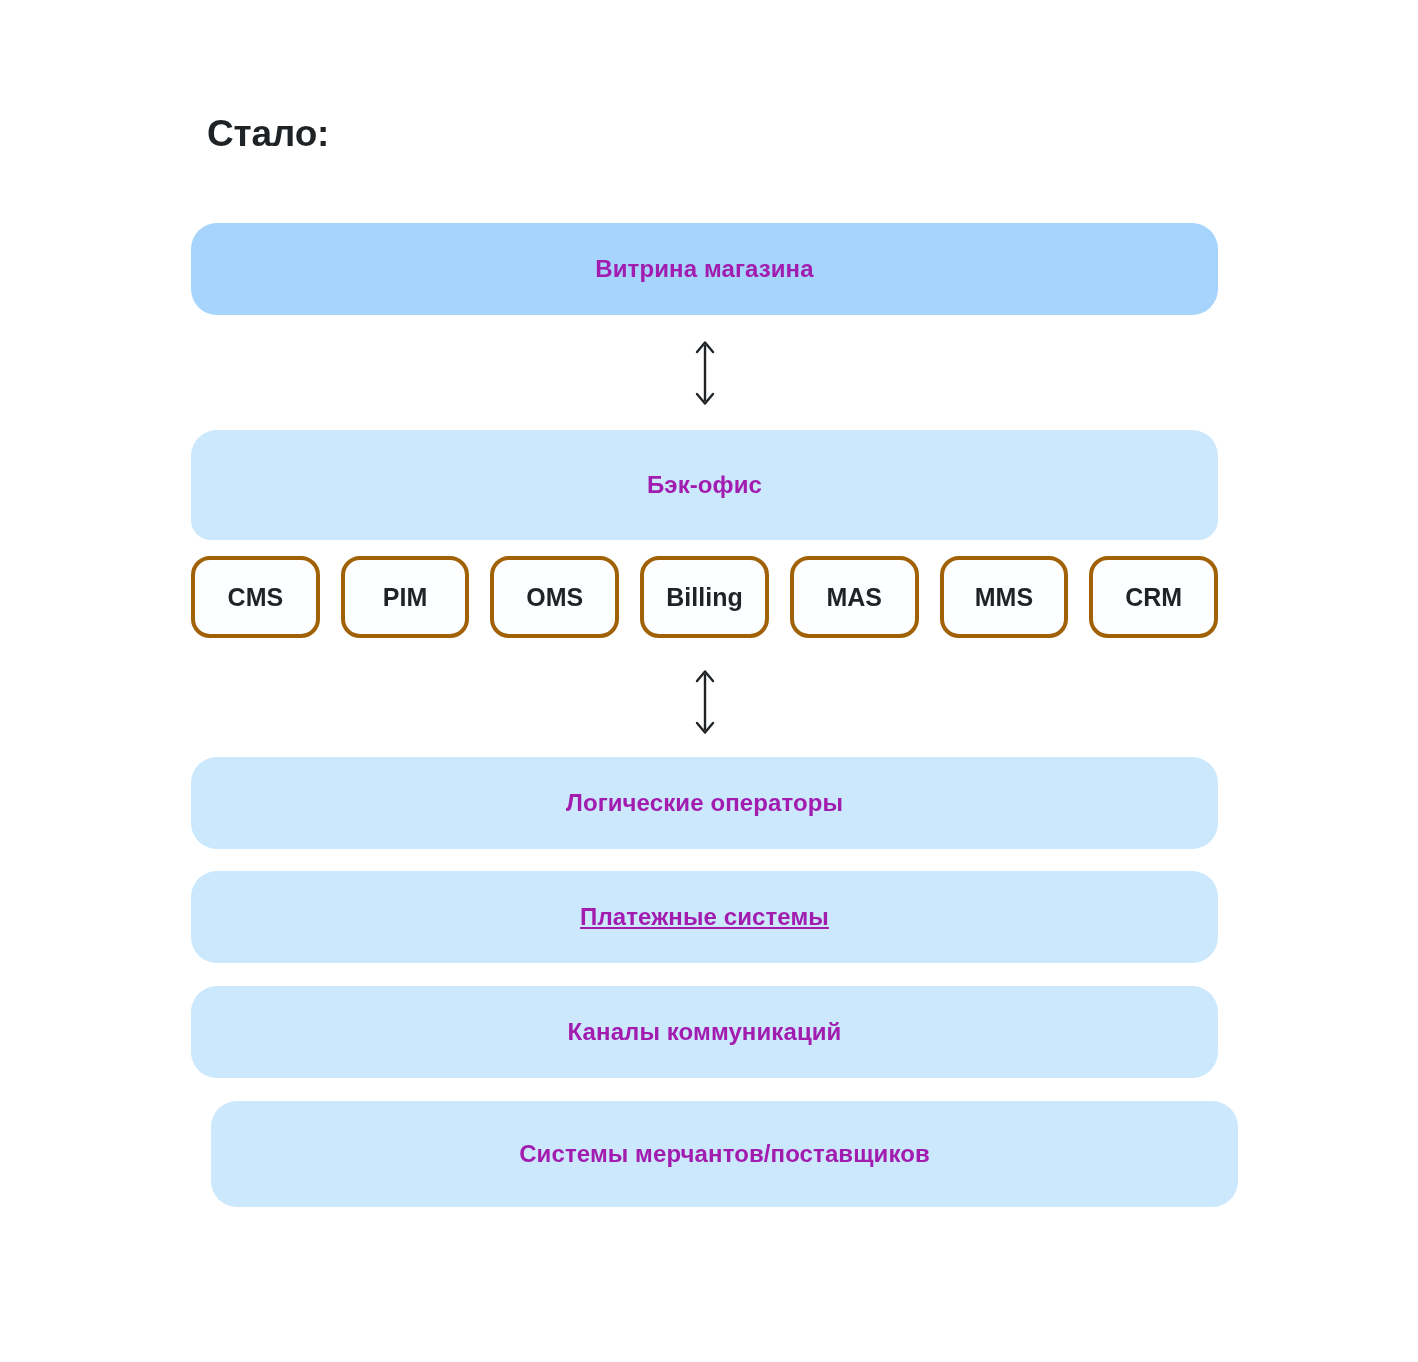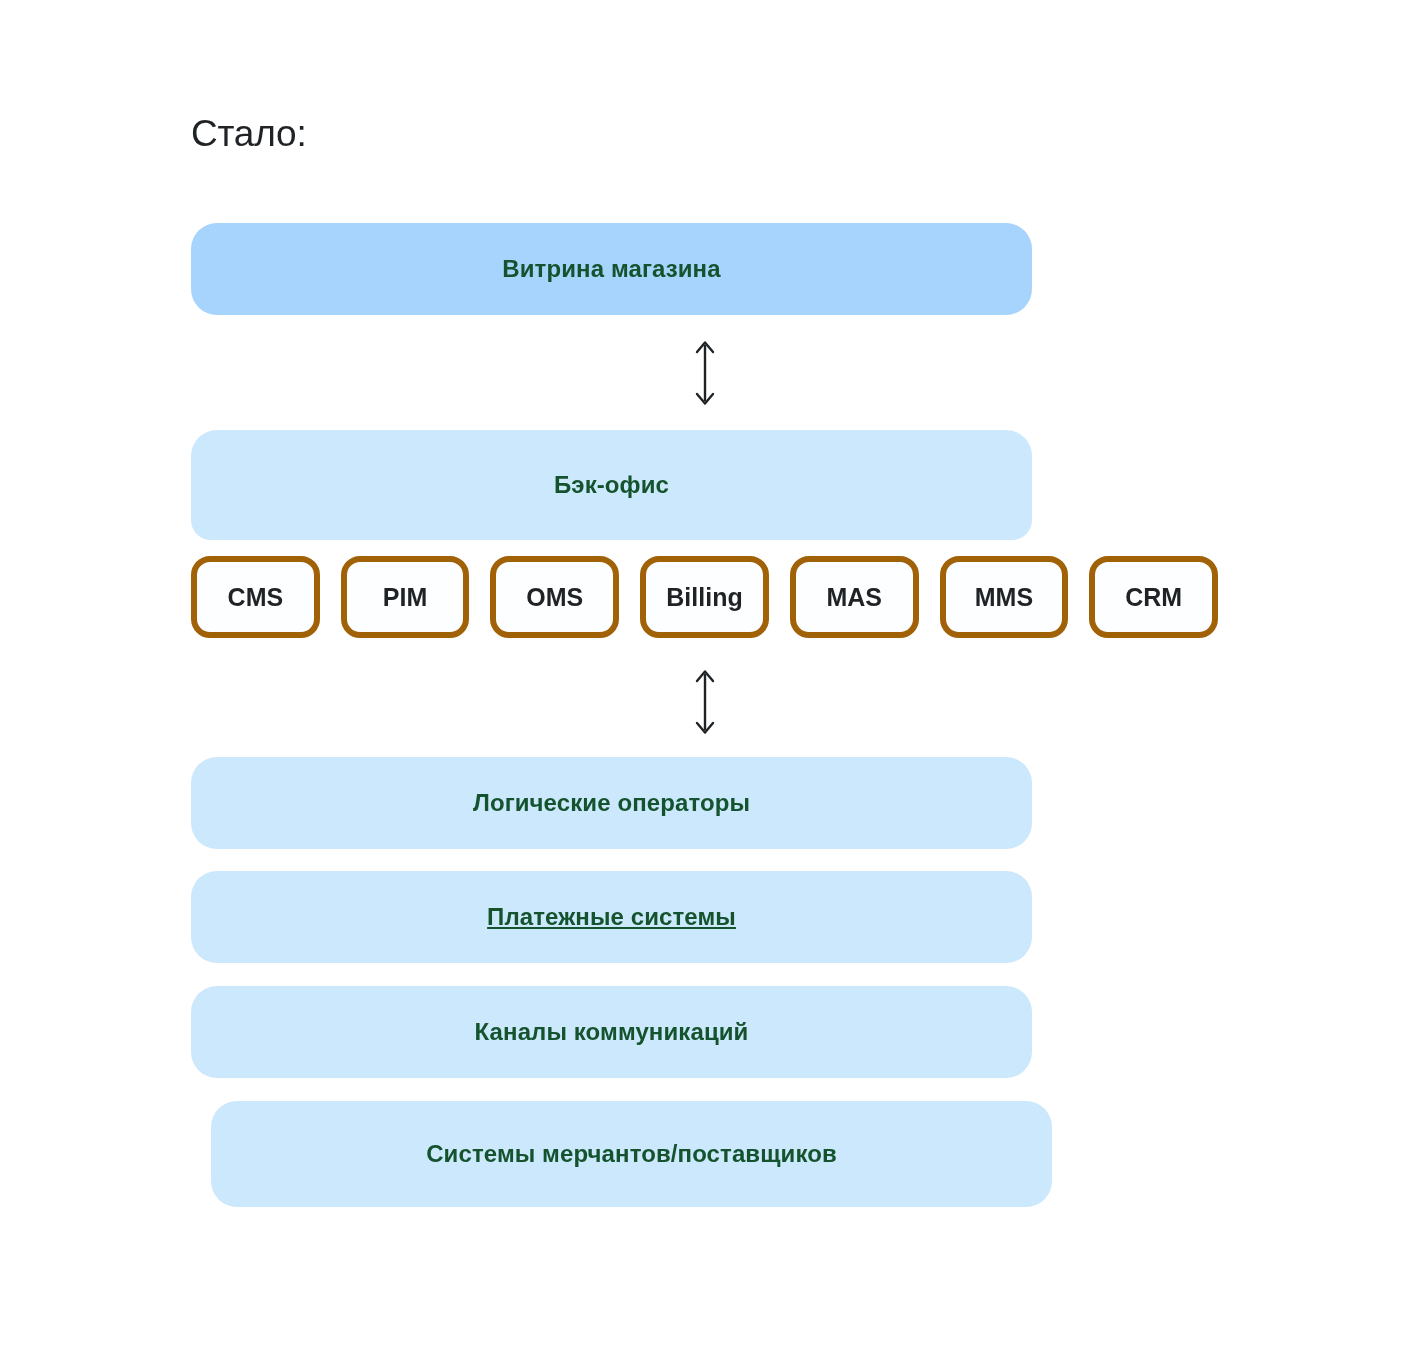--- a/index.html
+++ b/index.html
@@ -24,41 +24,41 @@
 
   .diagram {
     position: absolute;
     left: 191px;
     top: 0;
     width: 1027px;
   }
 
   .page-title {
     font-size: 37px;
-    font-weight: normal;
+    font-weight: bold;
     color: #1f2326;
     letter-spacing: -0.2px;
     position: absolute;
-    left: 0;
+    left: 16px;
     top: 112px;
     line-height: 1.2;
     white-space: nowrap;
   }
 
   
   .layer-bar {
     position: absolute;
     left: 0;
-    width: 841px;
+    width: 1027px;
     box-sizing: border-box;
     border-radius: 26px;
     display: flex;
     align-items: center;
     justify-content: center;
-    color: #14532d;
+    color: #a21caf;
     font-size: 24px;
     font-weight: bold;
     letter-spacing: 0.1px;
   }
 
   .layer-bar.tone-strong { background: #a6d4fd; }
   .layer-bar.tone-soft   { background: #cbe8fc; }
 
   .bar-storefront {
     top: 223px;
@@ -103,21 +103,21 @@
     display: flex;
     justify-content: space-between;
     align-items: stretch;
     gap: 21px;
   }
 
   .module-pill {
     flex: 1 1 0;
     height: 82px;
     background: #fdfeff;
-    border: 6px solid #a16207;
+    border: 4px solid #a16207;
     border-radius: 19px;
     display: flex;
     align-items: center;
     justify-content: center;
     box-sizing: border-box;
     color: #1f2326;
     font-size: 25px;
     font-weight: bold;
   }
 

